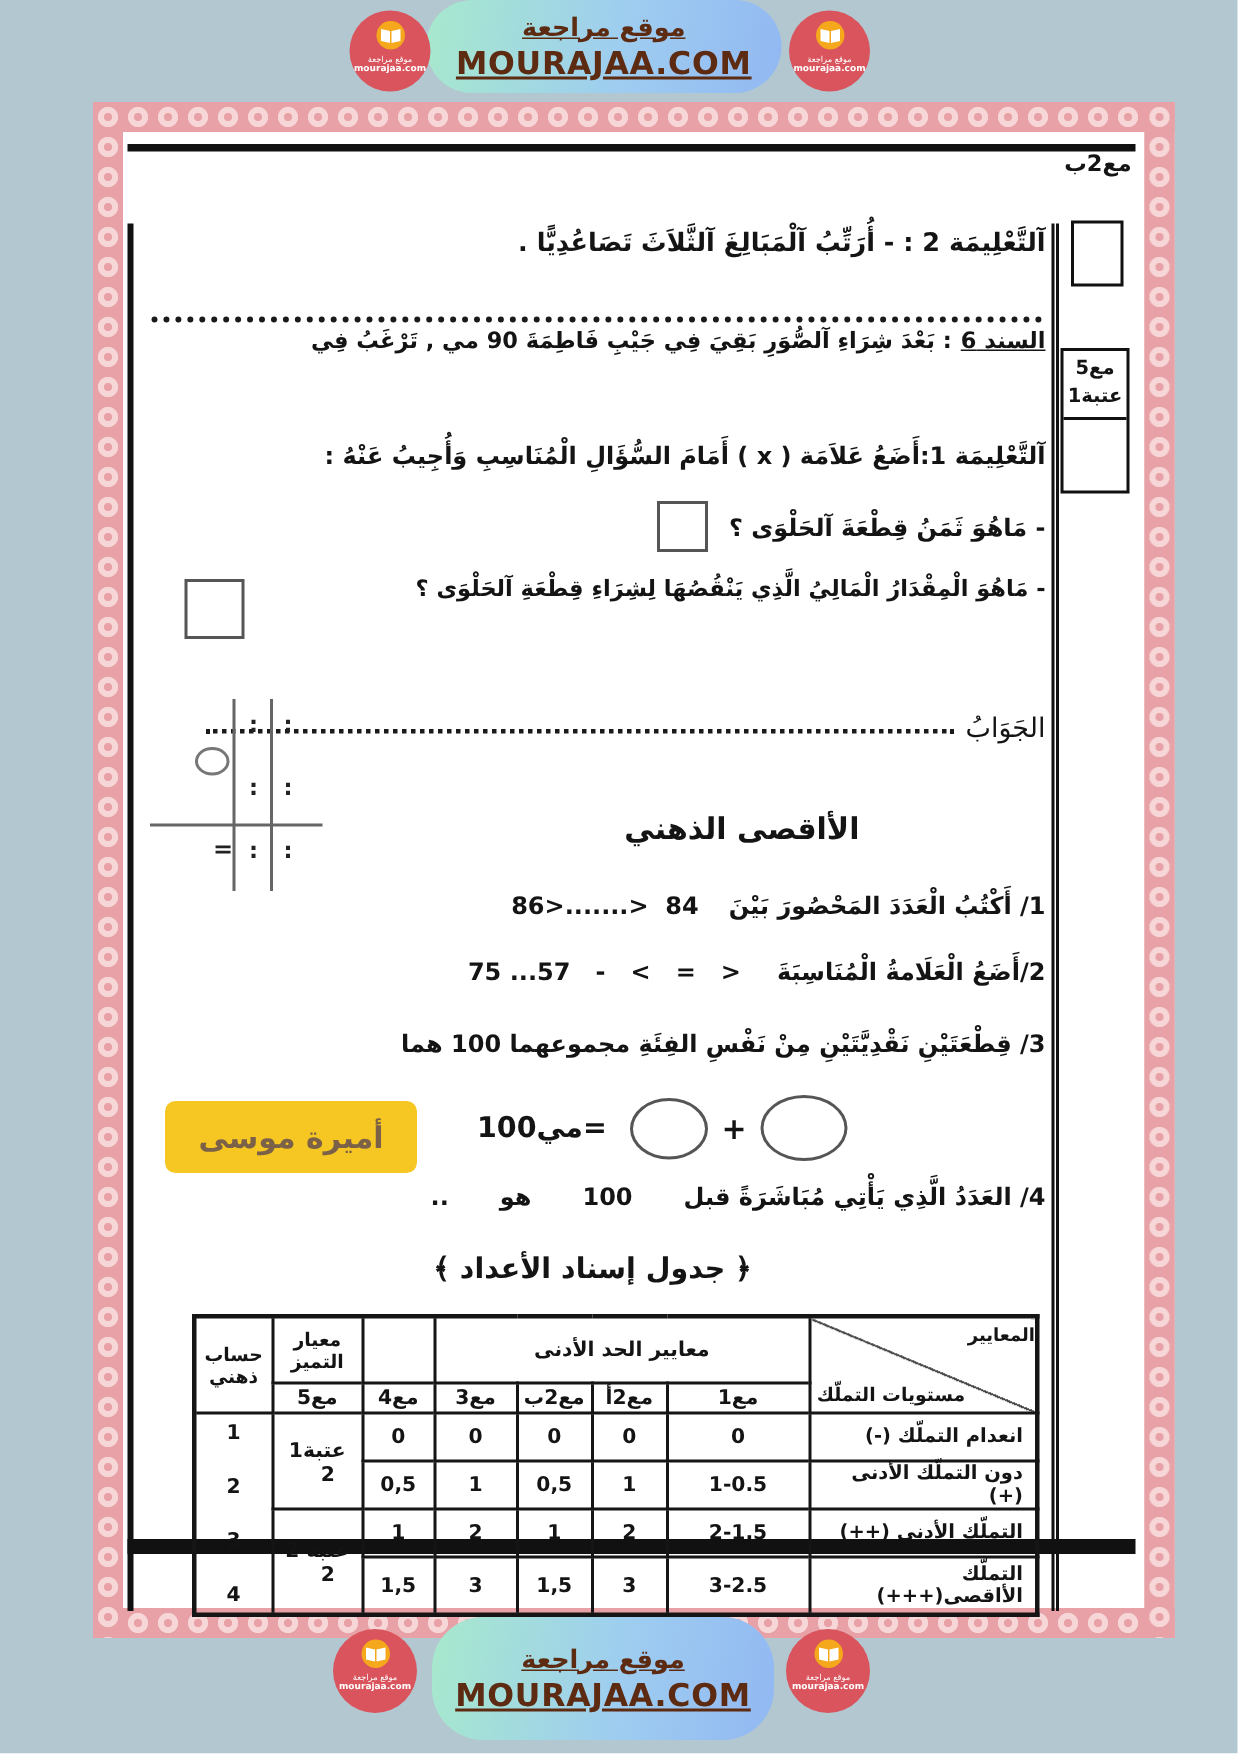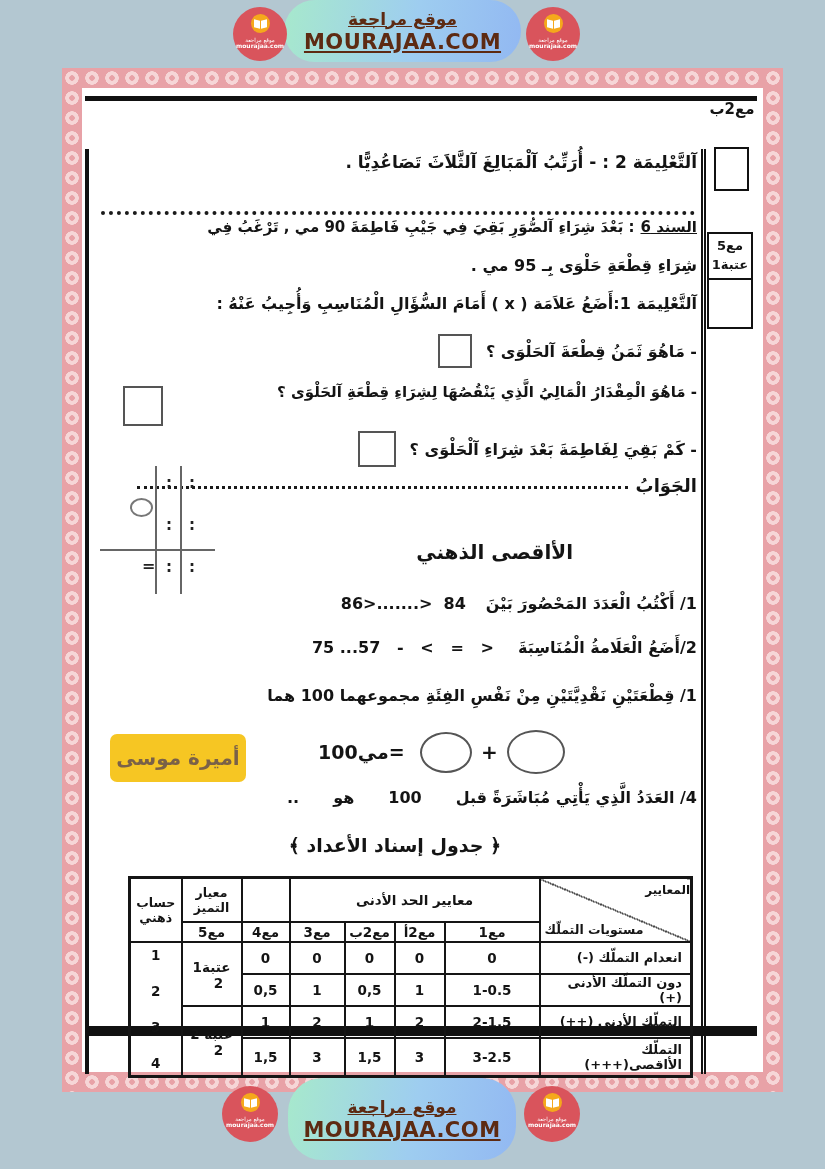--- a/index.html
+++ b/index.html
@@ -37,36 +37,36 @@
   .content{position:absolute;inset:0;direction:rtl;}
 
   
   .line{position:absolute;right:4px;left:4px;font-weight:bold;font-size:16px;white-space:nowrap;
         display:flex;align-items:center;gap:14px;}
   .sm{font-size:15px;}
   .u{text-decoration:underline;}
   .dotline{position:absolute;left:12px;right:6px;border-bottom:4px dotted #1a1a1a;height:0;}
   .abox{display:inline-block;width:30px;height:30px;border:2px solid #555;background:#fff;}
   .aboxfree{position:absolute;border:2px solid #555;background:#fff;}
-  .ansrow{position:absolute;right:4px;left:48px;display:flex;align-items:flex-end;gap:8px;font-weight:bold;font-size:18px;}
+  .ansrow{position:absolute;right:4px;left:48px;display:flex;align-items:flex-end;gap:8px;font-weight:normal;font-size:18px;}
   .ansrow .dots{flex:1;border-bottom:3px dotted #1a1a1a;margin-bottom:7px;}
   .expr{white-space:pre;direction:ltr;unicode-bidi:isolate;font-weight:bold;}
   .heading{position:absolute;font-weight:bold;}
   .gapflex{display:flex;gap:34px;align-items:center;}
 
   
   .opgrid{position:absolute;left:11px;top:317px;width:115px;height:128px;}
   .opgrid .vl{position:absolute;top:0;bottom:0;width:2px;background:#666;}
   .opgrid .hl{position:absolute;left:0;right:0;top:83px;height:2px;background:#666;}
   .opgrid .dd{position:absolute;font-weight:bold;font-size:15px;color:#222;line-height:1;}
   .opgrid .oc{position:absolute;left:30px;top:32px;width:19px;height:15px;border:2px solid #777;border-radius:50%;}
   .opgrid .eq{position:absolute;left:42px;top:90px;font-weight:bold;font-size:16px;color:#222;}
 
   
-  .namebox{position:absolute;left:21px;top:585px;width:136px;height:48px;background:#f6c623;border-radius:7px;
+  .namebox{position:absolute;left:21px;top:585px;width:168px;height:48px;background:#f6c623;border-radius:7px;
            display:flex;align-items:center;justify-content:center;font-size:20px;font-weight:bold;color:#7a6148;}
   .coineq{position:absolute;left:229px;top:592px;direction:ltr;unicode-bidi:isolate;font-size:19px;font-weight:bold;}
   .coins{position:absolute;left:331px;top:581px;display:flex;direction:ltr;align-items:center;gap:9px;}
   .coin{width:54px;height:40px;border:2.5px solid #555;border-radius:50%;background:#fff;}
   .coin.small{width:48px;height:37px;}
   .plus{font-size:20px;font-weight:bold;}
 
   
   .score{position:absolute;left:39px;top:727px;border-collapse:collapse;direction:rtl;border:3px solid #151515;table-layout:fixed;}
   .score td{border:2px solid #151515;font-weight:bold;text-align:center;vertical-align:middle;padding:0;font-size:13.5px;}
@@ -135,42 +135,35 @@
         <div class="line" style="top:3px;font-size:17px;">
           <span>آلتَّعْلِيمَة 2 : - أُرَتِّبُ آلْمَبَالِغَ آلثَّلاَثَ تَصَاعُدِيًّا .</span>
         </div>
 
         <div class="dotline" style="top:62px;"></div>
 
         <div class="line sm" style="top:69px;gap:6px;">
           <span class="u">السند 6</span>
           <span>: بَعْدَ شِرَاءِ آلصُّوَرِ بَقِيَ فِي جَيْبِ فَاطِمَةَ 90 مي , تَرْغَبُ فِي</span>
         </div>
-        <div class="line" style="top:107px;">
-          <span>شِرَاءِ قِطْعَةِ حَلْوَى بِـ 95 مي .</span>
-        </div>
 
         <div class="line sm" style="top:145px;font-size:16px;">
           <span>آلتَّعْلِيمَة 1:أَضَعُ عَلاَمَة ( x ) أَمَامَ السُّؤَالِ الْمُنَاسِبِ  وَأُجِيبُ عَنْهُ :</span>
         </div>
 
         <div class="line sm" style="top:234px;">
           <span>- مَاهُوَ الْمِقْدَارُ الْمَالِيُ الَّذِي يَنْقُصُهَا لِشِرَاءِ قِطْعَةِ آلحَلْوَى ؟</span>
         </div>
 
         <div class="line" style="top:185px;">
           <span>- مَاهُوَ ثَمَنُ قِطْعَةَ آلحَلْوَى ؟</span>
           <span class="abox"></span>
         </div>
         <div class="aboxfree" style="left:34px;top:237px;width:36px;height:36px;"></div>
 
-        <div class="line" style="top:282px;">
-          <span>- كَمْ بَقِيَ لِفَاطِمَةَ بَعْدَ شِرَاءِ آلْحَلْوَى ؟</span>
-          <span class="abox" style="width:34px;height:32px;"></span>
-        </div>
 
         <div class="ansrow" style="top:326px;">
           <span>الجَوَابُ</span>
           <span class="dots"></span>
         </div>
 
         <div class="opgrid">
           <div class="vl" style="left:55px;"></div>
           <div class="vl" style="left:80px;"></div>
           <div class="hl"></div>
@@ -192,21 +185,21 @@
           <span>1/  أَكْتُبُ الْعَدَدَ المَحْصُورَ بَيْنَ</span>
           <span class="expr">86&gt;.......&gt;  84</span>
         </div>
 
         <div class="line" style="top:489px;gap:24px;">
           <span>2/أَضَعُ الْعَلَامةُ الْمُنَاسِبَةَ</span>
           <span class="expr">75 ...57   -   &lt;   =   &gt;</span>
         </div>
 
         <div class="line" style="top:537px;">
-          <span>1/   قِطْعَتَيْنِ نَقْدِيَّتَيْنِ مِنْ نَفْسِ الفِئَةِ مجموعهما 100 هما</span>
+          <span>3/   قِطْعَتَيْنِ نَقْدِيَّتَيْنِ مِنْ نَفْسِ الفِئَةِ مجموعهما 100 هما</span>
         </div>
 
         <div class="namebox">أميرة موسى</div>
         <div class="coineq">مي100=</div>
         <div class="coins">
           <span class="coin small"></span>
           <span class="plus">+</span>
           <span class="coin"></span>
         </div>
 

